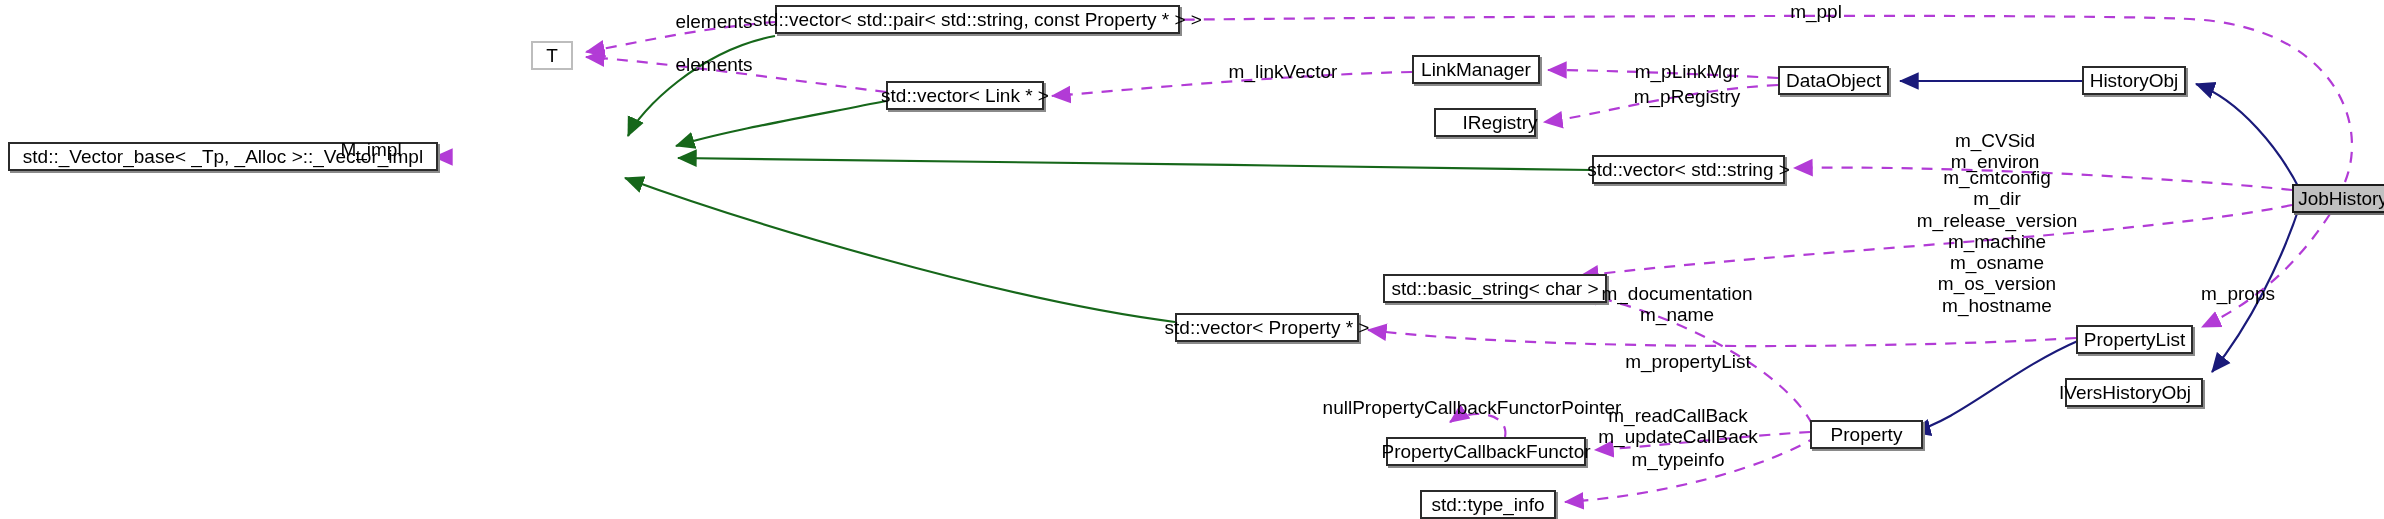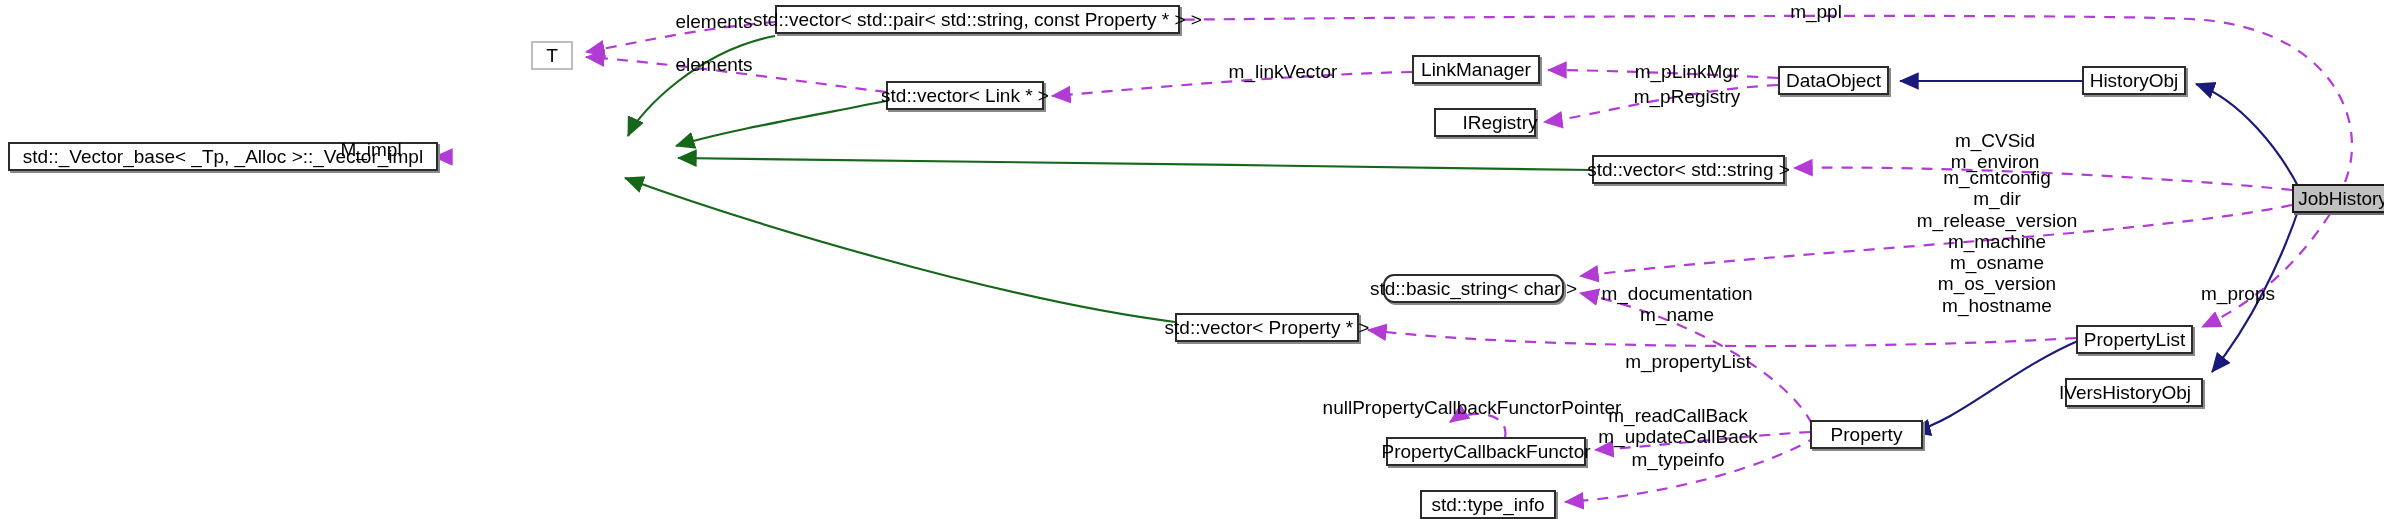--- a/index.html
+++ b/index.html
@@ -119,21 +119,21 @@
     </div>
 
   <div class="node solidtip" style="left:2082px;top:66px; width:104px;">
       <span>HistoryObj</span>
     </div>
 
   <div class="node highlight" style="left:2292px;top:184px;width:102px;">
       <span>JobHistory</span>
     </div>
 
-  <div class="node solidtip" style="left:1383px;top:274px;width:181px;border-radius:11px;">
+  <div class="node solidtip" style="left:1383px;top:274px;width:224px;">
       <span>std::basic_string&lt; char &gt;</span>
     </div>
 
   <div class="node solidtip" style="left:1175px;top:313px;width:184px;">
       <span>std::vector&lt; Property * &gt;</span>
     </div>
 
   <div class="node solidtip" style="left:2076px;top:325px;width:117px;">
       <span>PropertyList</span>
     </div>

